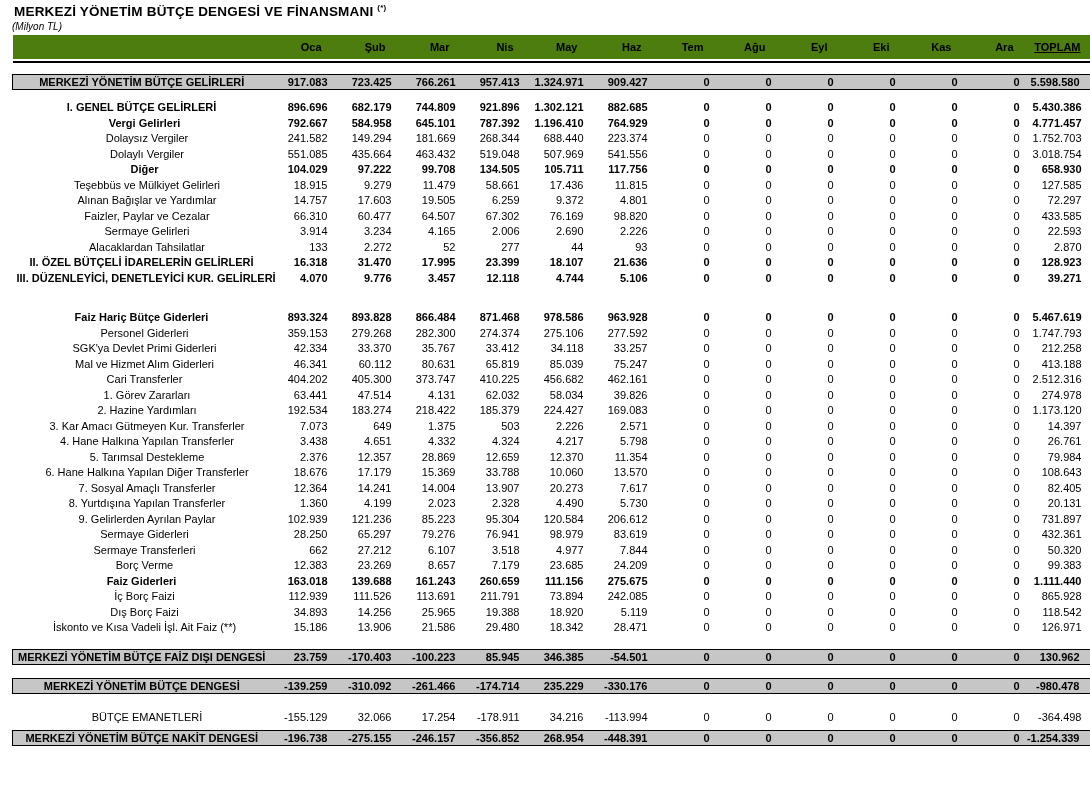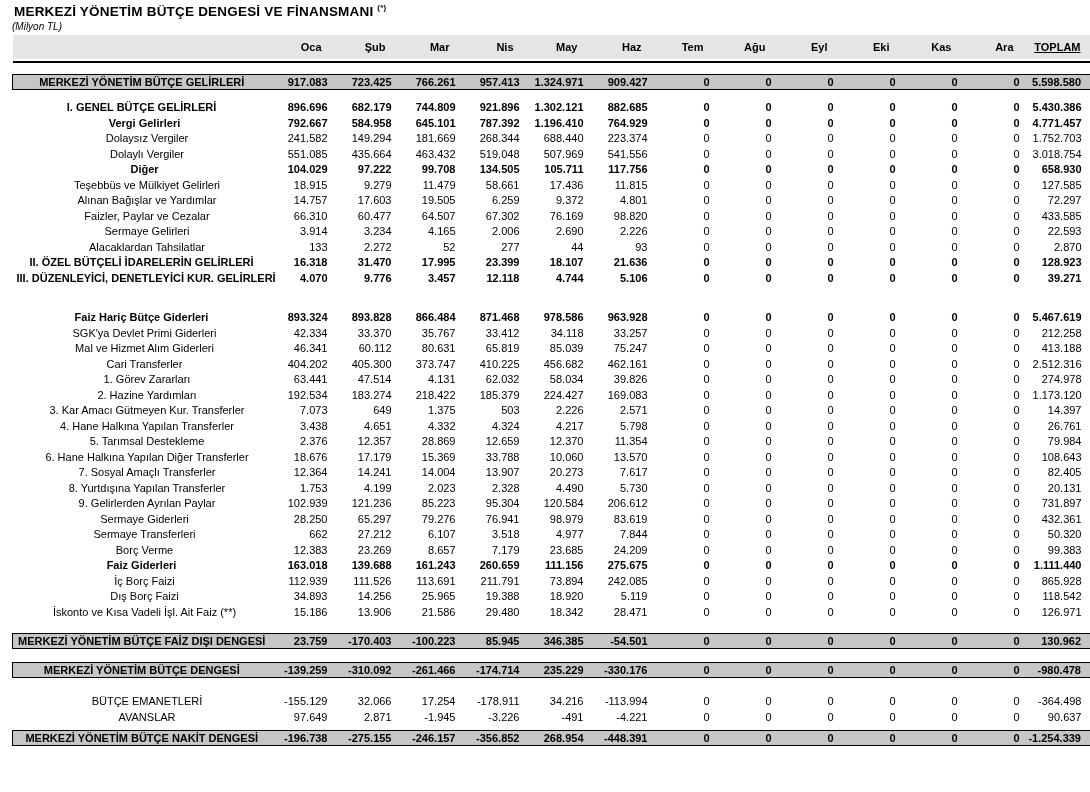--- a/index.html
+++ b/index.html
@@ -23,21 +23,21 @@
     width: 1079px;
     font-size: 11px;
     margin-top: 2px;
   }
   col.c-label { width: 254px; }
   col.c-m1 { width: 64px; }
   col.c-m2 { width: 62px; }
   col.c-total { width: 69px; }
 
   thead th {
-    background: #e5e5e5;
+    background: #4d7c0f;
     font-weight: bold;
     height: 24px;
     text-align: right;
     padding: 0 9px 0 0;
     vertical-align: middle;
     font-size: 11px;
   }
   thead th.label-h { text-align: left; }
   thead th.total-h { padding-right: 11px; text-decoration: underline; }
 
@@ -56,21 +56,21 @@
   tr.bold td { font-weight: bold; }
 
   tr.section td {
     background: #c5c6c5;
     font-weight: bold;
     border-top: 1px solid #000;
     border-bottom: 1px solid #000;
     height: 15px;
   }
   tr.section td:first-child { border-left: 1px solid #000; }
-  tr.section td:last-child { border-right: 1px solid #0369a1; }
+  tr.section td:last-child { border-right: 4px solid #0369a1; }
 
   tr.spacer td { padding: 0; }
   tr.spacer.sp-xs td { height: 6px; }
   tr.spacer.sp-sm td { height: 10px; }
   tr.spacer.sp-md td { height: 12px; }
   tr.spacer.sp-lg td { height: 14px; }
   tr.spacer.sp-xl td { height: 16px; }
 </style>
 </head>
 <body>
@@ -351,20 +351,36 @@
           <td class="val">963.928</td>
           <td class="val">0</td>
           <td class="val">0</td>
           <td class="val">0</td>
           <td class="val">0</td>
           <td class="val">0</td>
           <td class="val">0</td>
           <td class="val total">5.467.619</td>
         </tr>
         <tr class="data">
+          <td class="label ind1">Personel Giderleri</td>
+          <td class="val">359.153</td>
+          <td class="val">279.268</td>
+          <td class="val">282.300</td>
+          <td class="val">274.374</td>
+          <td class="val">275.106</td>
+          <td class="val">277.592</td>
+          <td class="val">0</td>
+          <td class="val">0</td>
+          <td class="val">0</td>
+          <td class="val">0</td>
+          <td class="val">0</td>
+          <td class="val">0</td>
+          <td class="val total">1.747.793</td>
+        </tr>
+        <tr class="data">
           <td class="label ind1">SGK'ya Devlet Primi Giderleri</td>
           <td class="val">42.334</td>
           <td class="val">33.370</td>
           <td class="val">35.767</td>
           <td class="val">33.412</td>
           <td class="val">34.118</td>
           <td class="val">33.257</td>
           <td class="val">0</td>
           <td class="val">0</td>
           <td class="val">0</td>
@@ -512,21 +528,21 @@
           <td class="val">0</td>
           <td class="val">0</td>
           <td class="val">0</td>
           <td class="val">0</td>
           <td class="val">0</td>
           <td class="val">0</td>
           <td class="val total">82.405</td>
         </tr>
         <tr class="data">
           <td class="label ind2">8. Yurtdışına Yapılan Transferler</td>
-          <td class="val">1.753</td>
+          <td class="val">1.360</td>
           <td class="val">4.199</td>
           <td class="val">2.023</td>
           <td class="val">2.328</td>
           <td class="val">4.490</td>
           <td class="val">5.730</td>
           <td class="val">0</td>
           <td class="val">0</td>
           <td class="val">0</td>
           <td class="val">0</td>
           <td class="val">0</td>
@@ -711,36 +727,20 @@
           <td class="val">34.216</td>
           <td class="val">-113.994</td>
           <td class="val">0</td>
           <td class="val">0</td>
           <td class="val">0</td>
           <td class="val">0</td>
           <td class="val">0</td>
           <td class="val">0</td>
           <td class="val total">-364.498</td>
         </tr>
-        <tr class="data">
-          <td class="label ind2">AVANSLAR</td>
-          <td class="val">97.649</td>
-          <td class="val">2.871</td>
-          <td class="val">-1.945</td>
-          <td class="val">-3.226</td>
-          <td class="val">-491</td>
-          <td class="val">-4.221</td>
-          <td class="val">0</td>
-          <td class="val">0</td>
-          <td class="val">0</td>
-          <td class="val">0</td>
-          <td class="val">0</td>
-          <td class="val">0</td>
-          <td class="val total">90.637</td>
-        </tr>
         <tr class="spacer sp-xs">
           <td colspan="14"></td>
         </tr>
         <tr class="section">
           <td class="label ind0">MERKEZİ YÖNETİM BÜTÇE NAKİT DENGESİ</td>
           <td class="val">-196.738</td>
           <td class="val">-275.155</td>
           <td class="val">-246.157</td>
           <td class="val">-356.852</td>
           <td class="val">268.954</td>

